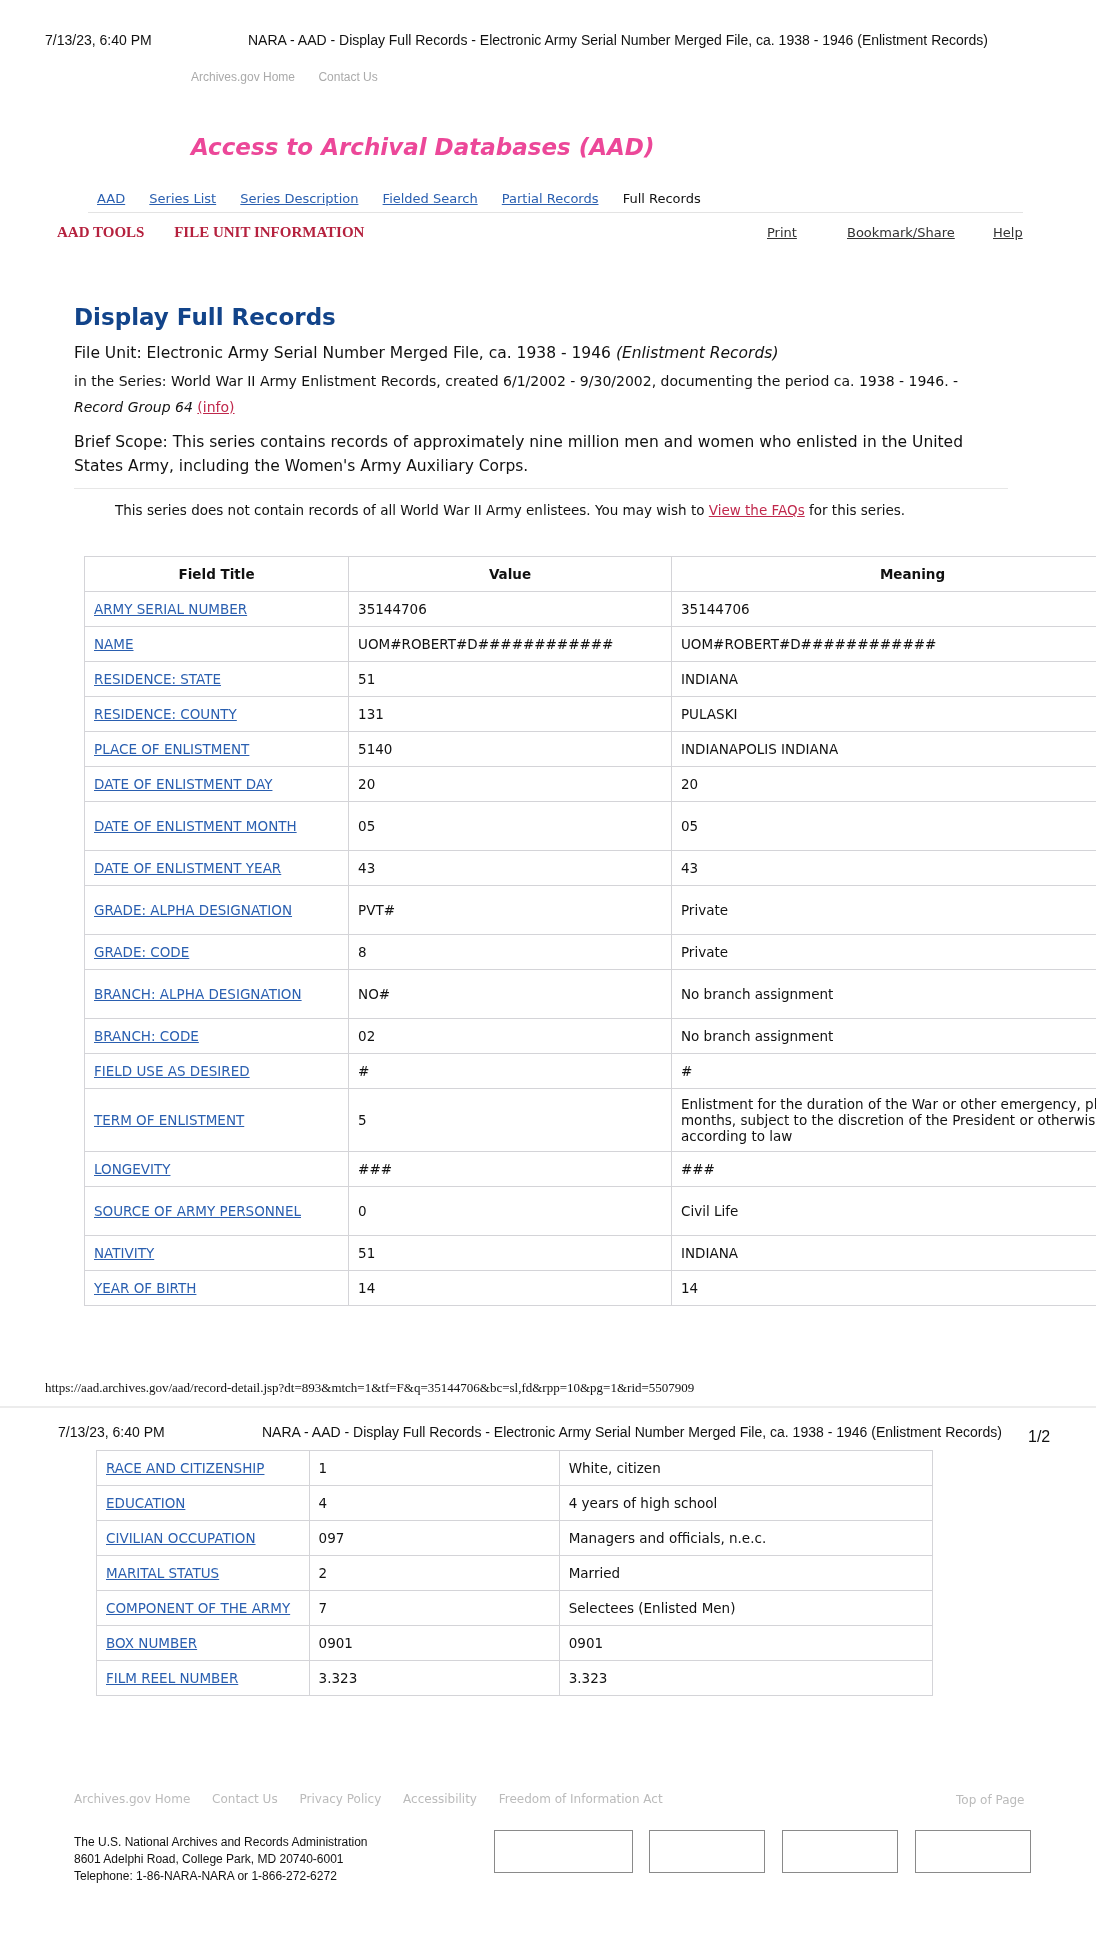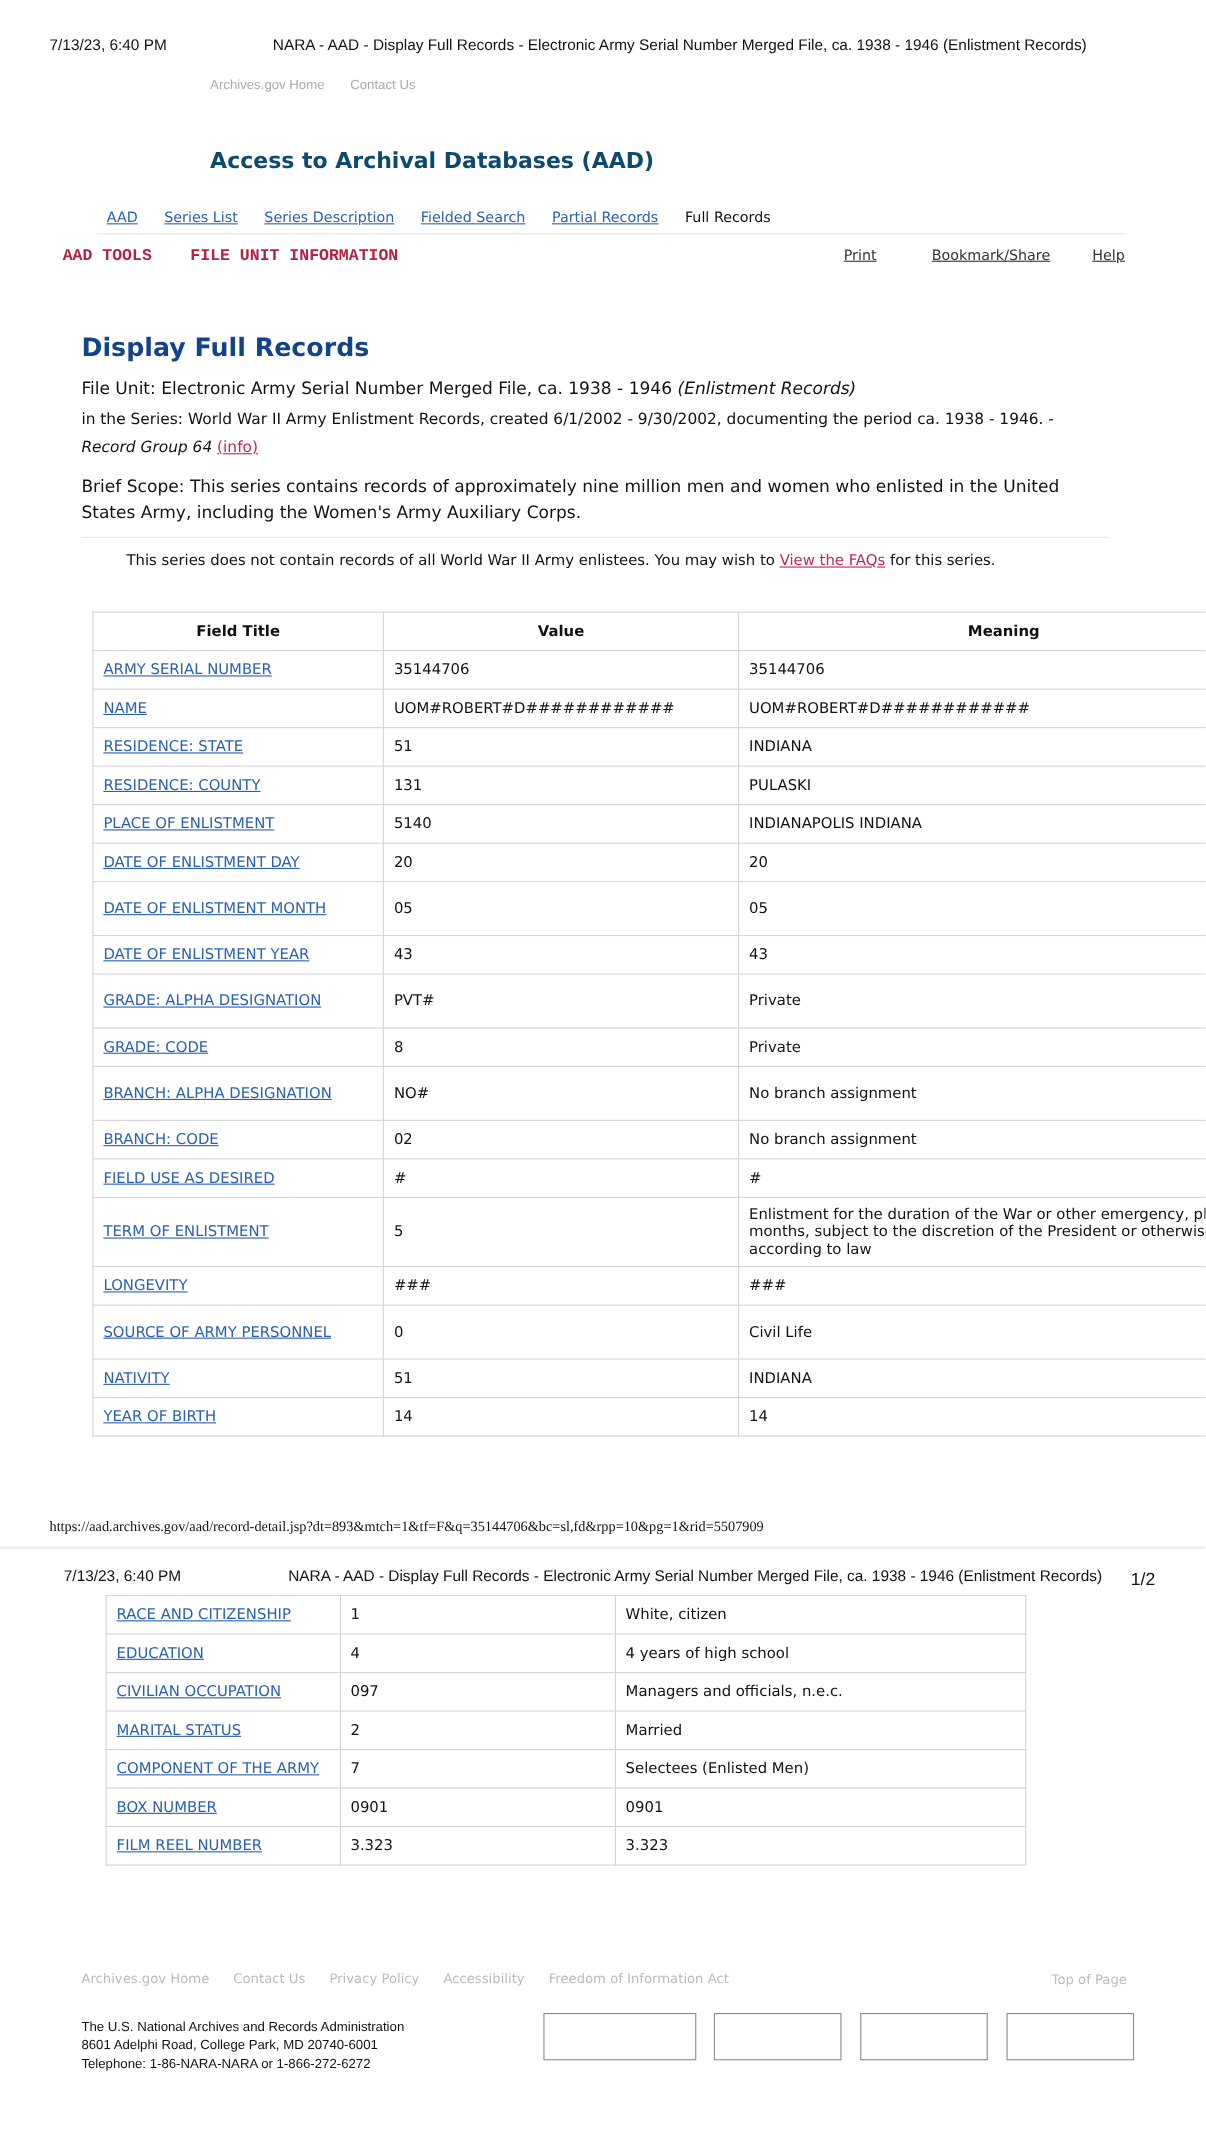--- a/index.html
+++ b/index.html
@@ -12,28 +12,28 @@
       font-size: 14px; color: #111;
     }
     .print-header .ts { position: absolute; left: 45px; }
     .print-header .tt { position: absolute; left: 248px; }
     .print-header2 .ts { left: 58px; }
     .print-header2 .tt { left: 262px; }
 
     .toplinks { position: absolute; left: 191px; top: 70px; font-family: "Liberation Sans", sans-serif; font-size: 12px; color: #aaa; }
     .toplinks a { color: #aaa; text-decoration: none; margin-right: 20px; }
 
-    .site-title { position: absolute; left: 191px; top: 134px; font-size: 20px; font-weight: bold; color: #0c4a6e; }
+    .site-title { position: absolute; left: 191px; top: 134px; font-size: 23px; font-weight: bold; color: #ec4899; font-style: italic; }
 
     .breadcrumb { position: absolute; left: 97px; top: 191px; font-size: 13px; }
     .breadcrumb a { color: #2a5fb0; text-decoration: underline; margin-right: 20px; }
     .breadcrumb span.cur { color: #111; }
     .rule1 { position: absolute; left: 88px; top: 212px; width: 935px; height: 1px; background: #e3e3e3; }
 
-    .toolsbar { position: absolute; left: 57px; top: 224px; font-family: Liberation Mono, monospace; font-weight: bold; font-size: 15px; color: #b5213e; }
+    .toolsbar { position: absolute; left: 57px; top: 224px; font-family: Liberation Serif, serif; font-weight: bold; font-size: 15px; color: #b5213e; }
     .toolsbar span { margin-right: 26px; }
     .rightlinks { position: absolute; top: 225px; font-size: 13px; }
     .rightlinks a { position: absolute; color: #333; text-decoration: underline; white-space: nowrap; }
 
     .page-title { position: absolute; left: 74px; top: 304px; font-size: 23px; font-weight: bold; color: #12448a; }
     .fileunit { position: absolute; left: 74px; top: 344px; font-size: 15.5px; }
     .series { position: absolute; left: 74px; top: 368px; font-size: 14px; line-height: 26px; width: 940px; }
     .b { font-weight: normal; }
     .i { font-style: italic; }
     .redlink { color: #c0284c; text-decoration: underline; }

